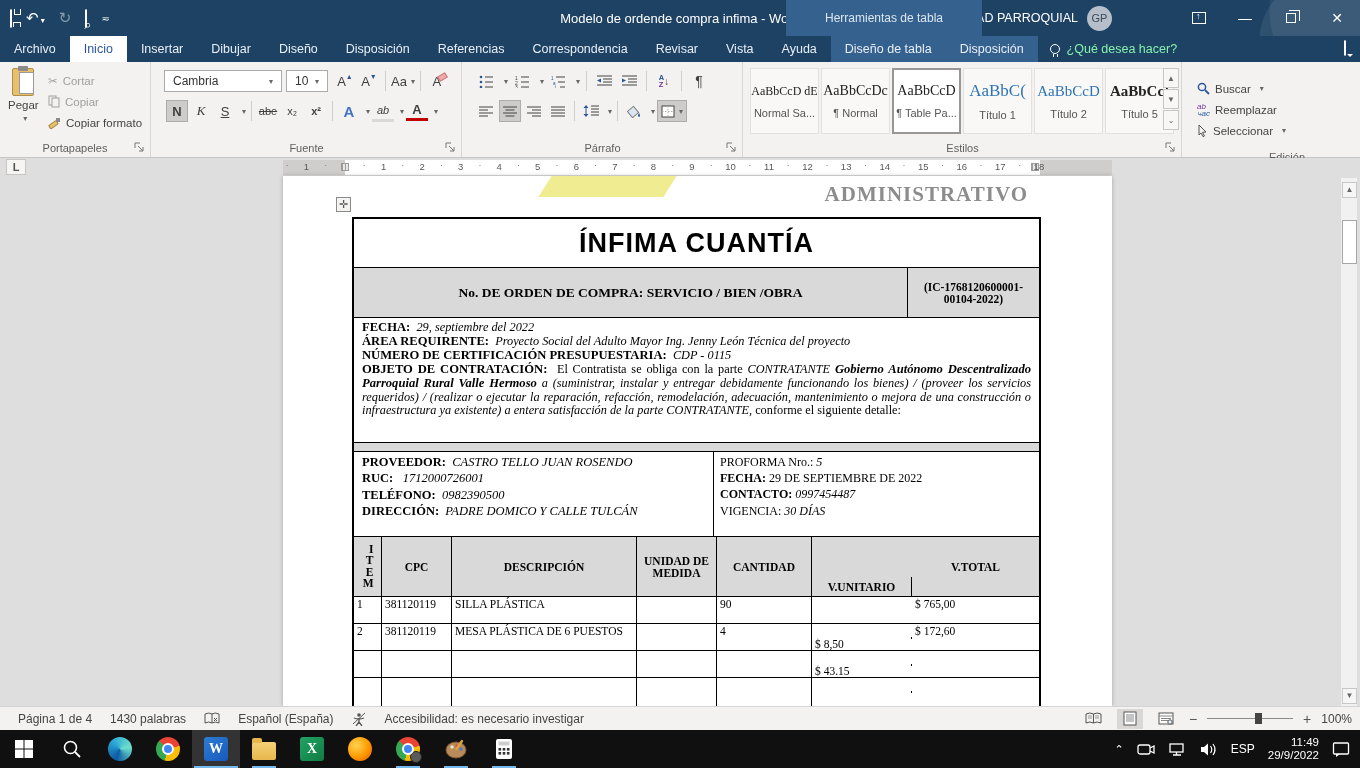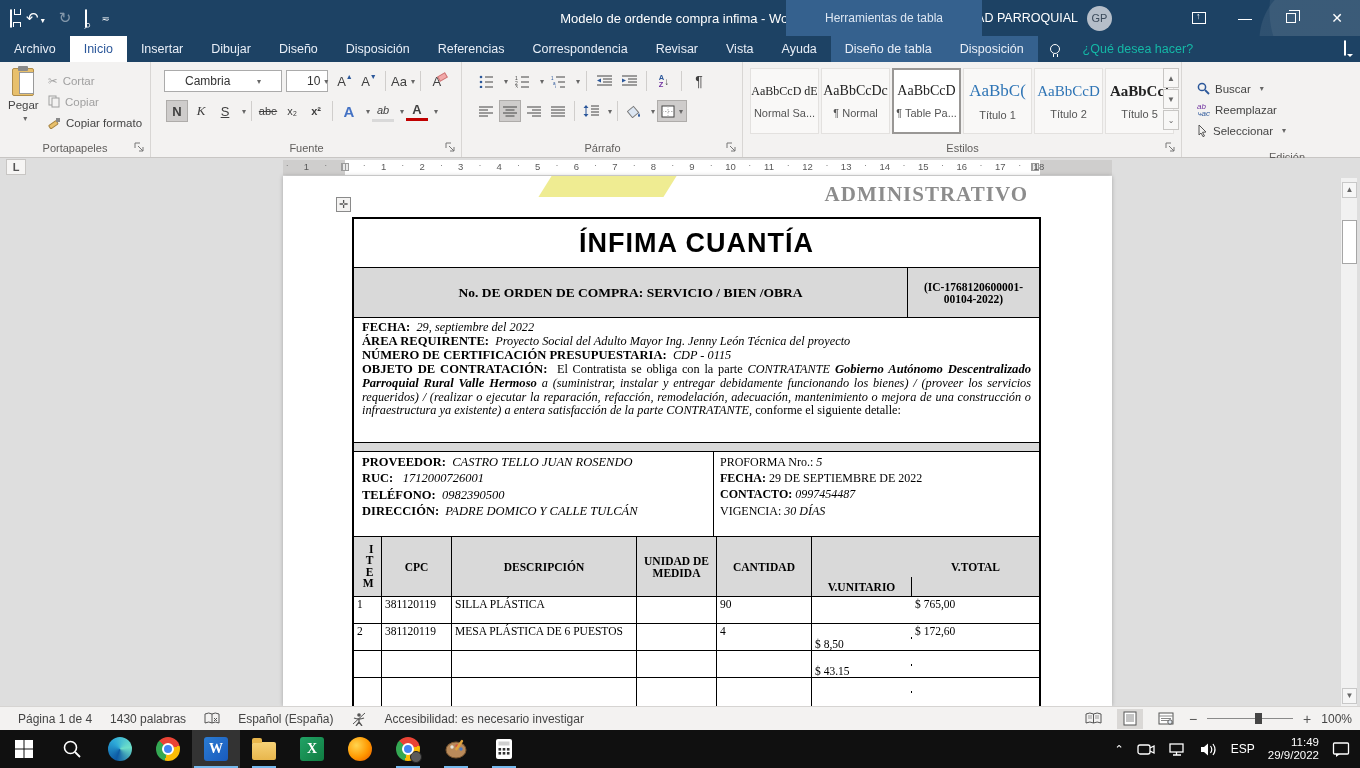--- a/index.html
+++ b/index.html
@@ -27,39 +27,39 @@
   .ribdisp { width:14px; height:12px; border:1.4px solid #fff; position:relative; }
   .ribdisp:after { content:"↑"; position:absolute; left:3px; top:-2px; font-size:9px; }
   .restore { width:10px; height:10px; border:1.4px solid #fff; position:relative; }
   .restore:before { content:""; position:absolute; left:2px; top:-4px; width:10px; height:10px; border:1.4px solid #fff; border-left:none; border-bottom:none; }
 
   
   #tabrow { position:absolute; left:0; top:36px; width:1360px; height:26px; background:#1d4264; display:flex; align-items:stretch; font-size:12.5px; color:#e8eef7; }
   .rtab { padding:0 14px; display:flex; align-items:center; }
   .rtab.active { background:#fff; color:#2b579a; }
   .ctxtabs { background:#35618e; display:flex; }
-  .tellme { display:flex; align-items:center; gap:23px; padding:0 12px; color:#14b8a6; }
+  .tellme { display:flex; align-items:center; gap:7px; padding:0 12px; color:#86efac; }
   .bulb { width:10px; height:10px; border:1.5px solid #fff; border-radius:50%; position:relative; }
   .bulb:after { content:""; position:absolute; left:2px; bottom:-4px; width:3px; height:3px; border-left:1.5px solid #fff; border-right:1.5px solid #fff; }
   .cmticon { width:15px; height:12px; border:1.5px solid #fff; border-radius:2px; position:relative; }
   .cmticon:after { content:""; position:absolute; left:2px; bottom:-5px; border:3px solid transparent; border-top-color:#fff; }
 
   
   #ribbon { position:absolute; left:0; top:62px; width:1360px; height:96px; background:#f3f2f1; border-bottom:1px solid #c8c6c4; color:#444; }
   .rgroup { position:absolute; top:0; height:95px; border-right:1px solid #d8d6d4; }
   .glabel { position:absolute; bottom:3px; left:0; right:0; text-align:center; font-size:11px; color:#605e5c; }
   .launcher { position:absolute; bottom:3px; right:4px; width:12px; height:12px; }
   .launcher svg { display:block; }
   .bigbtn { display:flex; flex-direction:column; align-items:center; font-size:11.5px; color:#444; gap:3px; }
   .clipicon { width:22px; height:28px; background:#e8c06c; border:1px solid #b08d4a; border-radius:2px; position:relative; }
   .clipicon:before { content:""; position:absolute; left:5px; top:-3px; width:10px; height:5px; background:#8a8a8a; border-radius:1px; }
   .clipicon:after { content:""; position:absolute; left:6px; top:3px; width:13px; height:20px; background:#fff; border:1px solid #999; }
   .smallcmd { display:flex; align-items:center; gap:5px; font-size:11.5px; height:21px; color:#444; }
   .smallcmd.dim { color:#a0a0a0; }
-  .combo { background:#fff; border:1px solid #ababab; height:22px; display:flex; align-items:center; font-size:12px; padding:0 20px; justify-content:space-between; color:#333; }
+  .combo { background:#fff; border:1px solid #ababab; height:22px; display:flex; align-items:center; font-size:12px; padding:0 8px; justify-content:space-between; color:#333; }
   .carat { font-size:8px; color:#666; margin-left:4px; }
   .fbtn { min-width:22px; height:22px; display:flex; align-items:center; justify-content:center; font-size:13px; color:#404040; }
   .fbtn.toggled { background:#cecccb; border:1px solid #aeacaa; }
   .vsep { width:1px; height:20px; background:#d0cecc; margin:0 3px; }
   .styles-card { width:69px; height:66px; border:1px solid #e3e1df; background:#f9f8f7; margin-right:2px; display:flex; flex-direction:column; align-items:center; justify-content:center; gap:8px; }
   .styles-card.sel { border:2px solid #999795; background:#fff; }
   .ssample { font-family:"Liberation Serif",serif; font-size:14px; color:#222; white-space:nowrap; }
   .sname { font-size:11px; color:#555; white-space:nowrap; }
   .h12 { color:#2e74b5; font-size:17px; }
   .gal-scroll { position:absolute; right:2px; top:6px; width:16px; }

